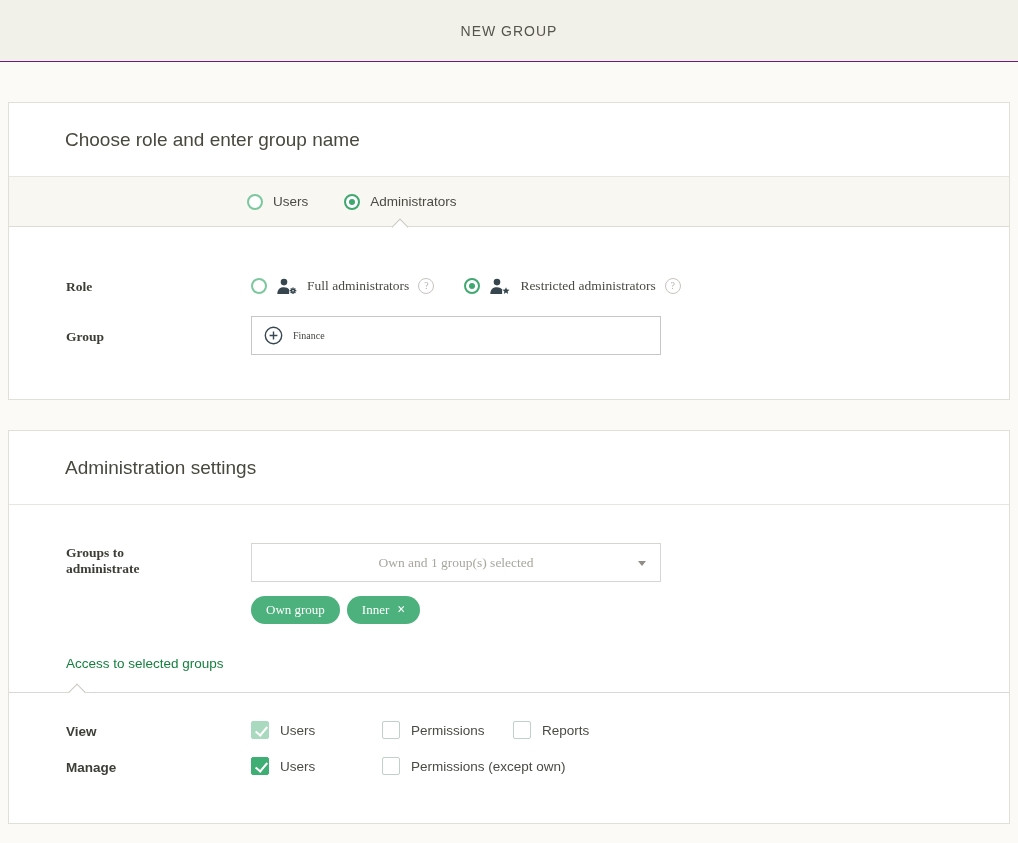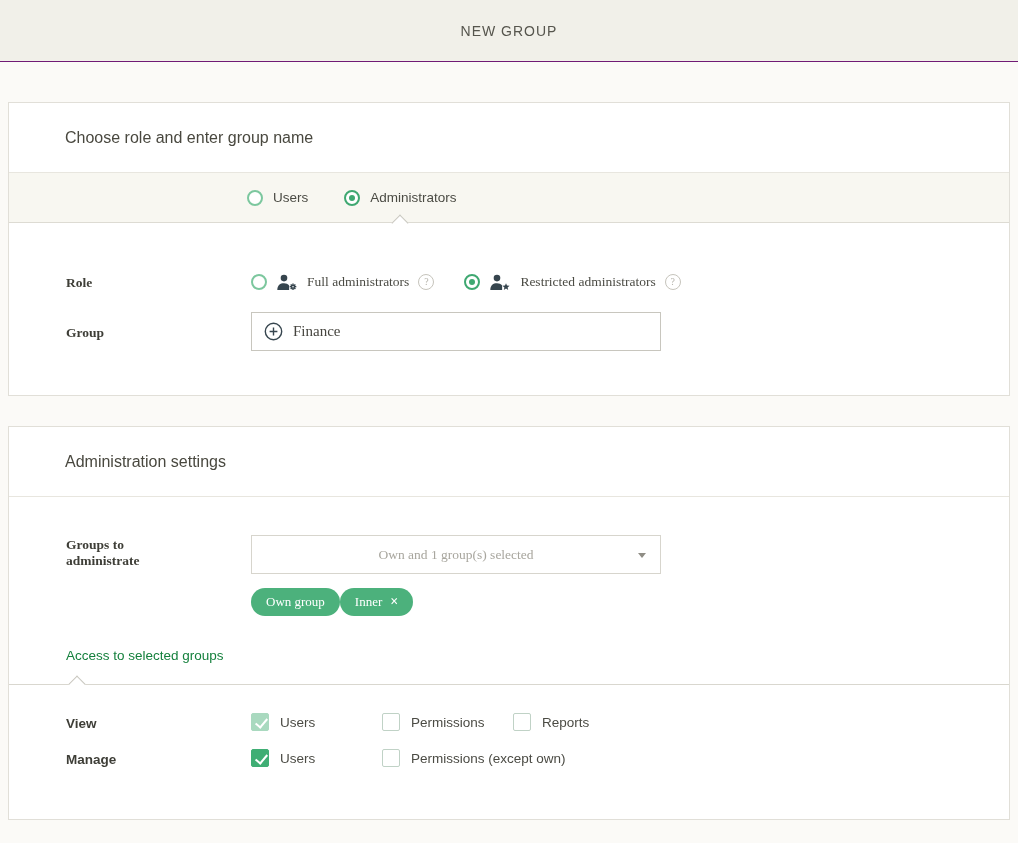--- a/index.html
+++ b/index.html
@@ -34,21 +34,21 @@
     margin: 0 8px;
   }
   .card-role { margin-top: 40px; }
   .card-admin { margin-top: 30px; min-height: 394px; }
 
   .card-title-row {
     padding: 26px 56px 25px;
     border-bottom: 1px solid #e8e6df;
   }
   .card-title {
-    font-size: 16px;
+    font-size: 19px;
     font-weight: 400;
     color: #49483f;
   }
 
   
   .tab-row {
     position: relative;
     background: #f8f7f1;
     height: 50px;
     display: flex;
@@ -127,21 +127,21 @@
   
   .text-input {
     width: 410px;
     height: 39px;
     border: 1px solid #c8c6be;
     background: #fff;
     display: flex;
     align-items: center;
     gap: 10px;
     padding: 0 12px;
-    font-size: 15px;
+    font-size: 10px;
     color: #45443e;
     cursor: text;
   }
   .select-box {
     width: 410px;
     height: 39px;
     border: 1px solid #d7d5cd;
     background: #fff;
     display: flex;
     align-items: center;
@@ -156,21 +156,21 @@
     position: absolute;
     right: 14px;
     top: 17px;
     width: 0; height: 0;
     border-left: 4.5px solid transparent;
     border-right: 4.5px solid transparent;
     border-top: 5.5px solid #8f8d85;
   }
 
   
-  .tags-row { display: flex; gap: 0; margin-top: 14px; text-align: center; }
+  .tags-row { display: flex; gap: 7px; margin-top: 14px; text-align: center; }
   .tag {
     background: #4cb17c;
     color: #fff;
     border-radius: 15px;
     height: 28px;
     display: inline-flex;
     align-items: center;
     gap: 8px;
     padding: 0 15px;
     font-size: 13px;

